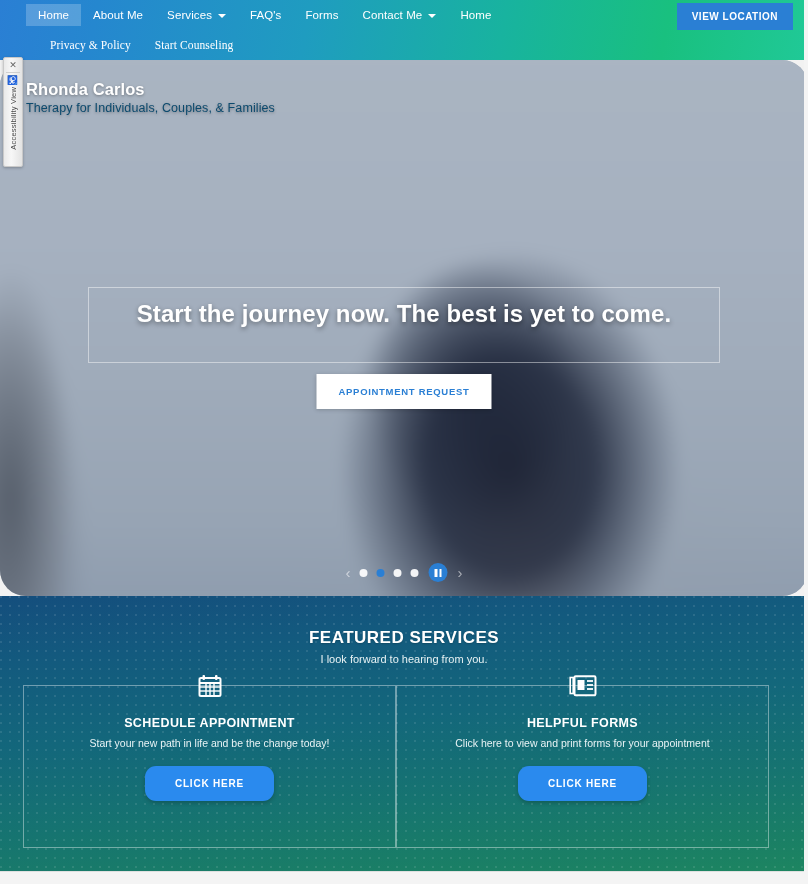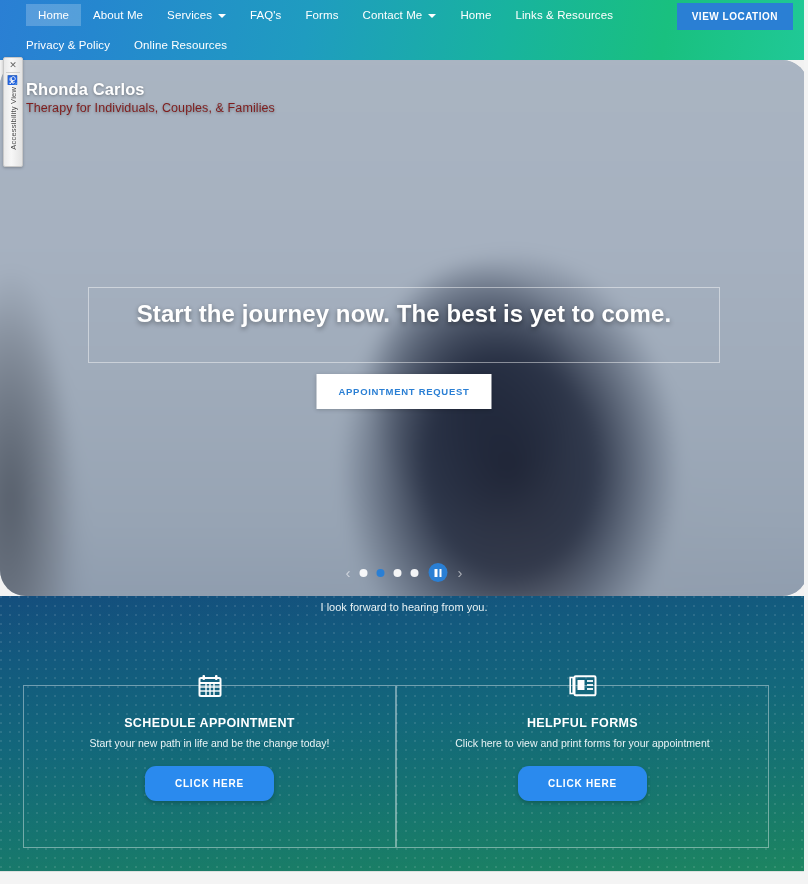--- a/index.html
+++ b/index.html
@@ -27,21 +27,21 @@
     background: linear-gradient(100deg, #2a7fd4 0%, #2587cf 12%, #1f9cc0 38%, #18b39f 62%, #19c07f 82%, #20c997 100%);
     z-index: 40;
   }
   .nav-row {
     position: relative;
     height: 30px;
     display: flex;
     align-items: center;
   }
   .nav-row1 { padding-left: 26px; }
-  .nav-row2 { padding-left: 14px; }
+  .nav-row2 { padding-left: 38px; font-family: Liberation Serif, serif; }
 
   .nav-item {
     position: relative;
     color: #ffffff;
     font-size: 11.5px;
     font-weight: 400;
     letter-spacing: 0.1px;
     padding: 0 12px;
     height: 22px;
     line-height: 30px;
@@ -160,21 +160,21 @@
   }
   .hero-name {
     color: #ffffff;
     font-size: 16.5px;
     font-weight: bold;
     letter-spacing: 0.1px;
     text-shadow: 0 1px 3px rgba(0,0,0,0.35);
     margin: 0;
   }
   .hero-tagline {
-    color: #7f1d1d;
+    color: #0c4a6e;
     font-size: 12.5px;
     font-weight: 400;
     letter-spacing: 0.1px;
     text-shadow: 0 1px 3px rgba(0,0,0,0.35);
     margin: 2px 0 0 0;
   }
 
   .hero-box {
     position: absolute;
     left: 88px;
@@ -388,33 +388,30 @@
       <div class="nav-item">
         <span>Forms</span>
       </div>
       <div class="nav-item">
         <span>Contact Me</span>
         <span class="caret"></span>
       </div>
       <div class="nav-item">
         <span>Home</span>
       </div>
-      <div class="nav-item">
-        <span>Links &amp; Resources</span>
-      </div>
 
       <button class="view-location-btn">VIEW LOCATION</button>
     </div>
 
     <div class="nav-row nav-row2">
       <div class="nav-item">
         <span>Privacy &amp; Policy</span>
       </div>
       <div class="nav-item">
-        <span>Online Resources</span>
+        <span>Start Counseling</span>
       </div>
     </div>
 
   </div>
 
   <div class="a11y-widget">
     <div class="a11y-close">✕</div>
     <div class="a11y-sep"></div>
     <div class="a11y-person">♿</div>
     <div class="a11y-vert">Accessibility View</div>
@@ -440,20 +437,21 @@
       <span class="car-dot"></span>
       <span class="car-pause">
         <i></i>
         <i></i>
       </span>
       <span class="car-arrow">›</span>
     </div>
   </div>
 
   <div class="services">
+    <h2 class="svc-heading">FEATURED SERVICES</h2>
     <p class="svc-sub">I look forward to hearing from you.</p>
 
     <div class="svc-grid">
 
       <div class="svc-card">
         <div class="svc-icon">
           <svg width="26" height="26" viewBox="0 0 26 26" fill="none">
             <rect x="2.5" y="5" width="21" height="18" rx="1.5" stroke="#ffffff" stroke-width="2"></rect>
             <rect x="5.5" y="2" width="2.5" height="5" rx="1" fill="#ffffff"></rect>
             <rect x="18" y="2" width="2.5" height="5" rx="1" fill="#ffffff"></rect>

